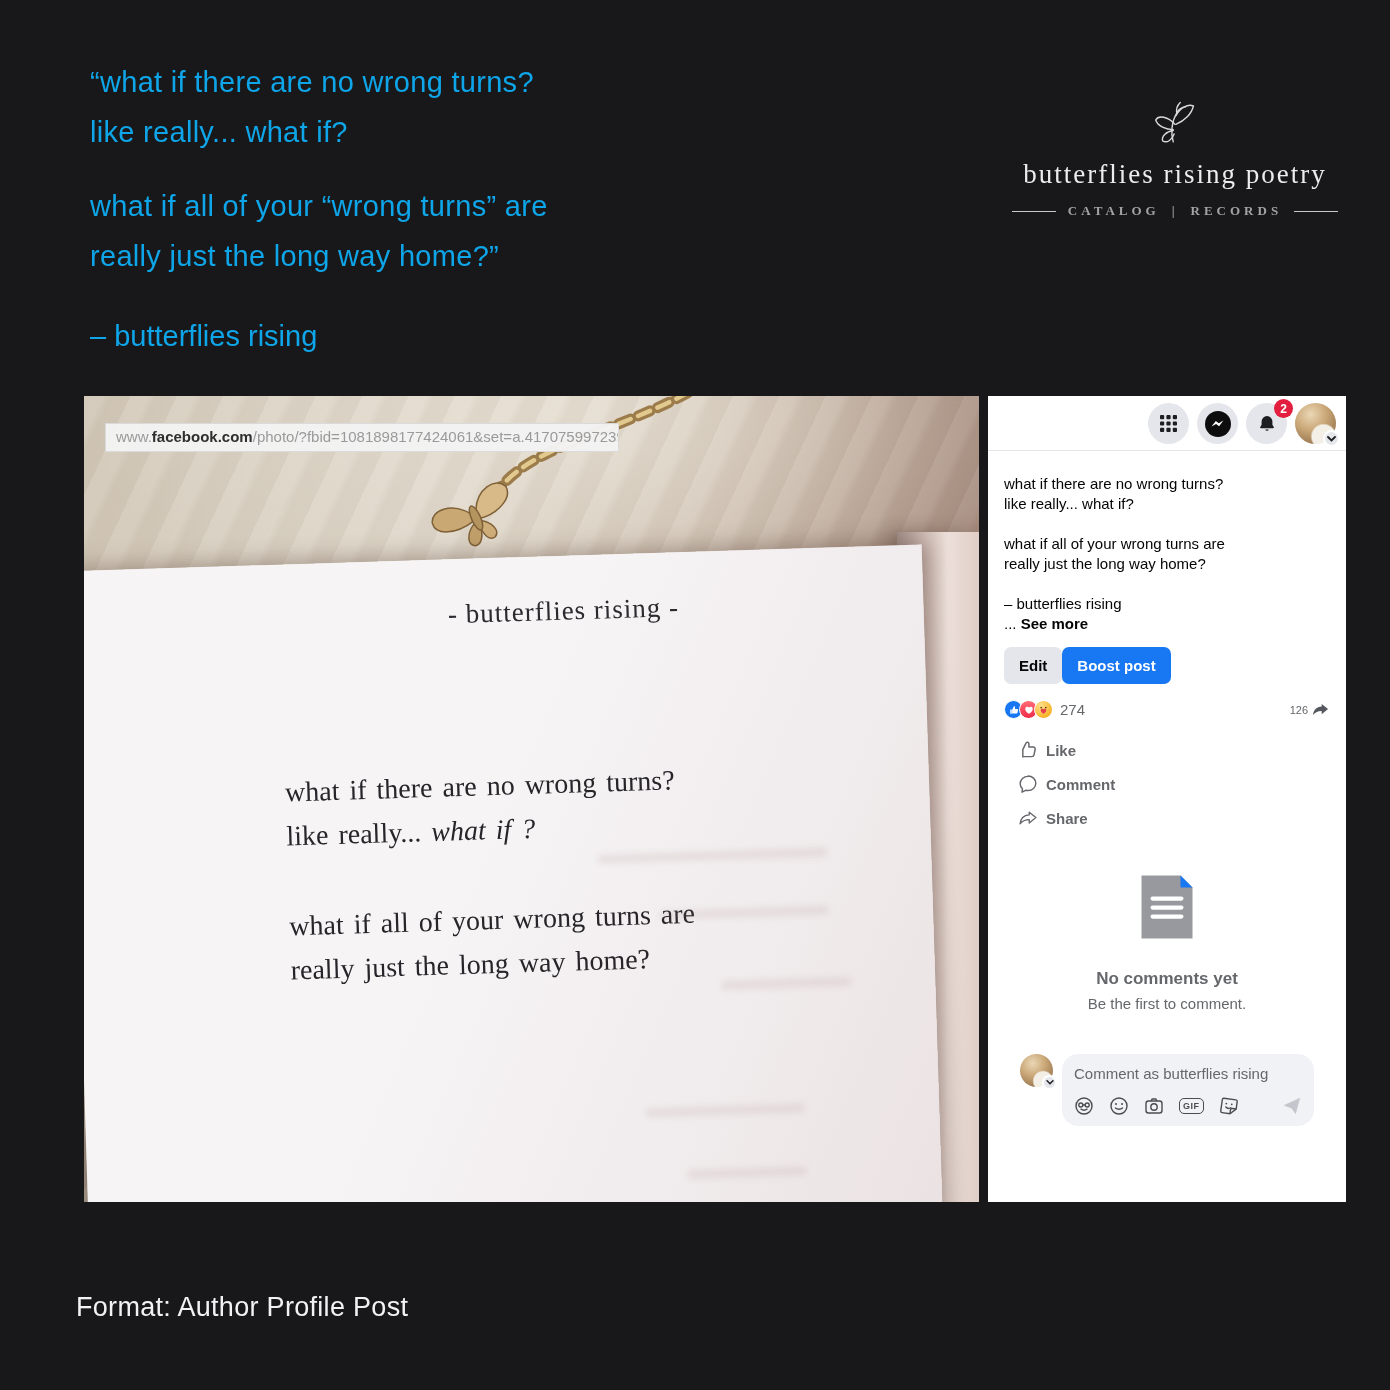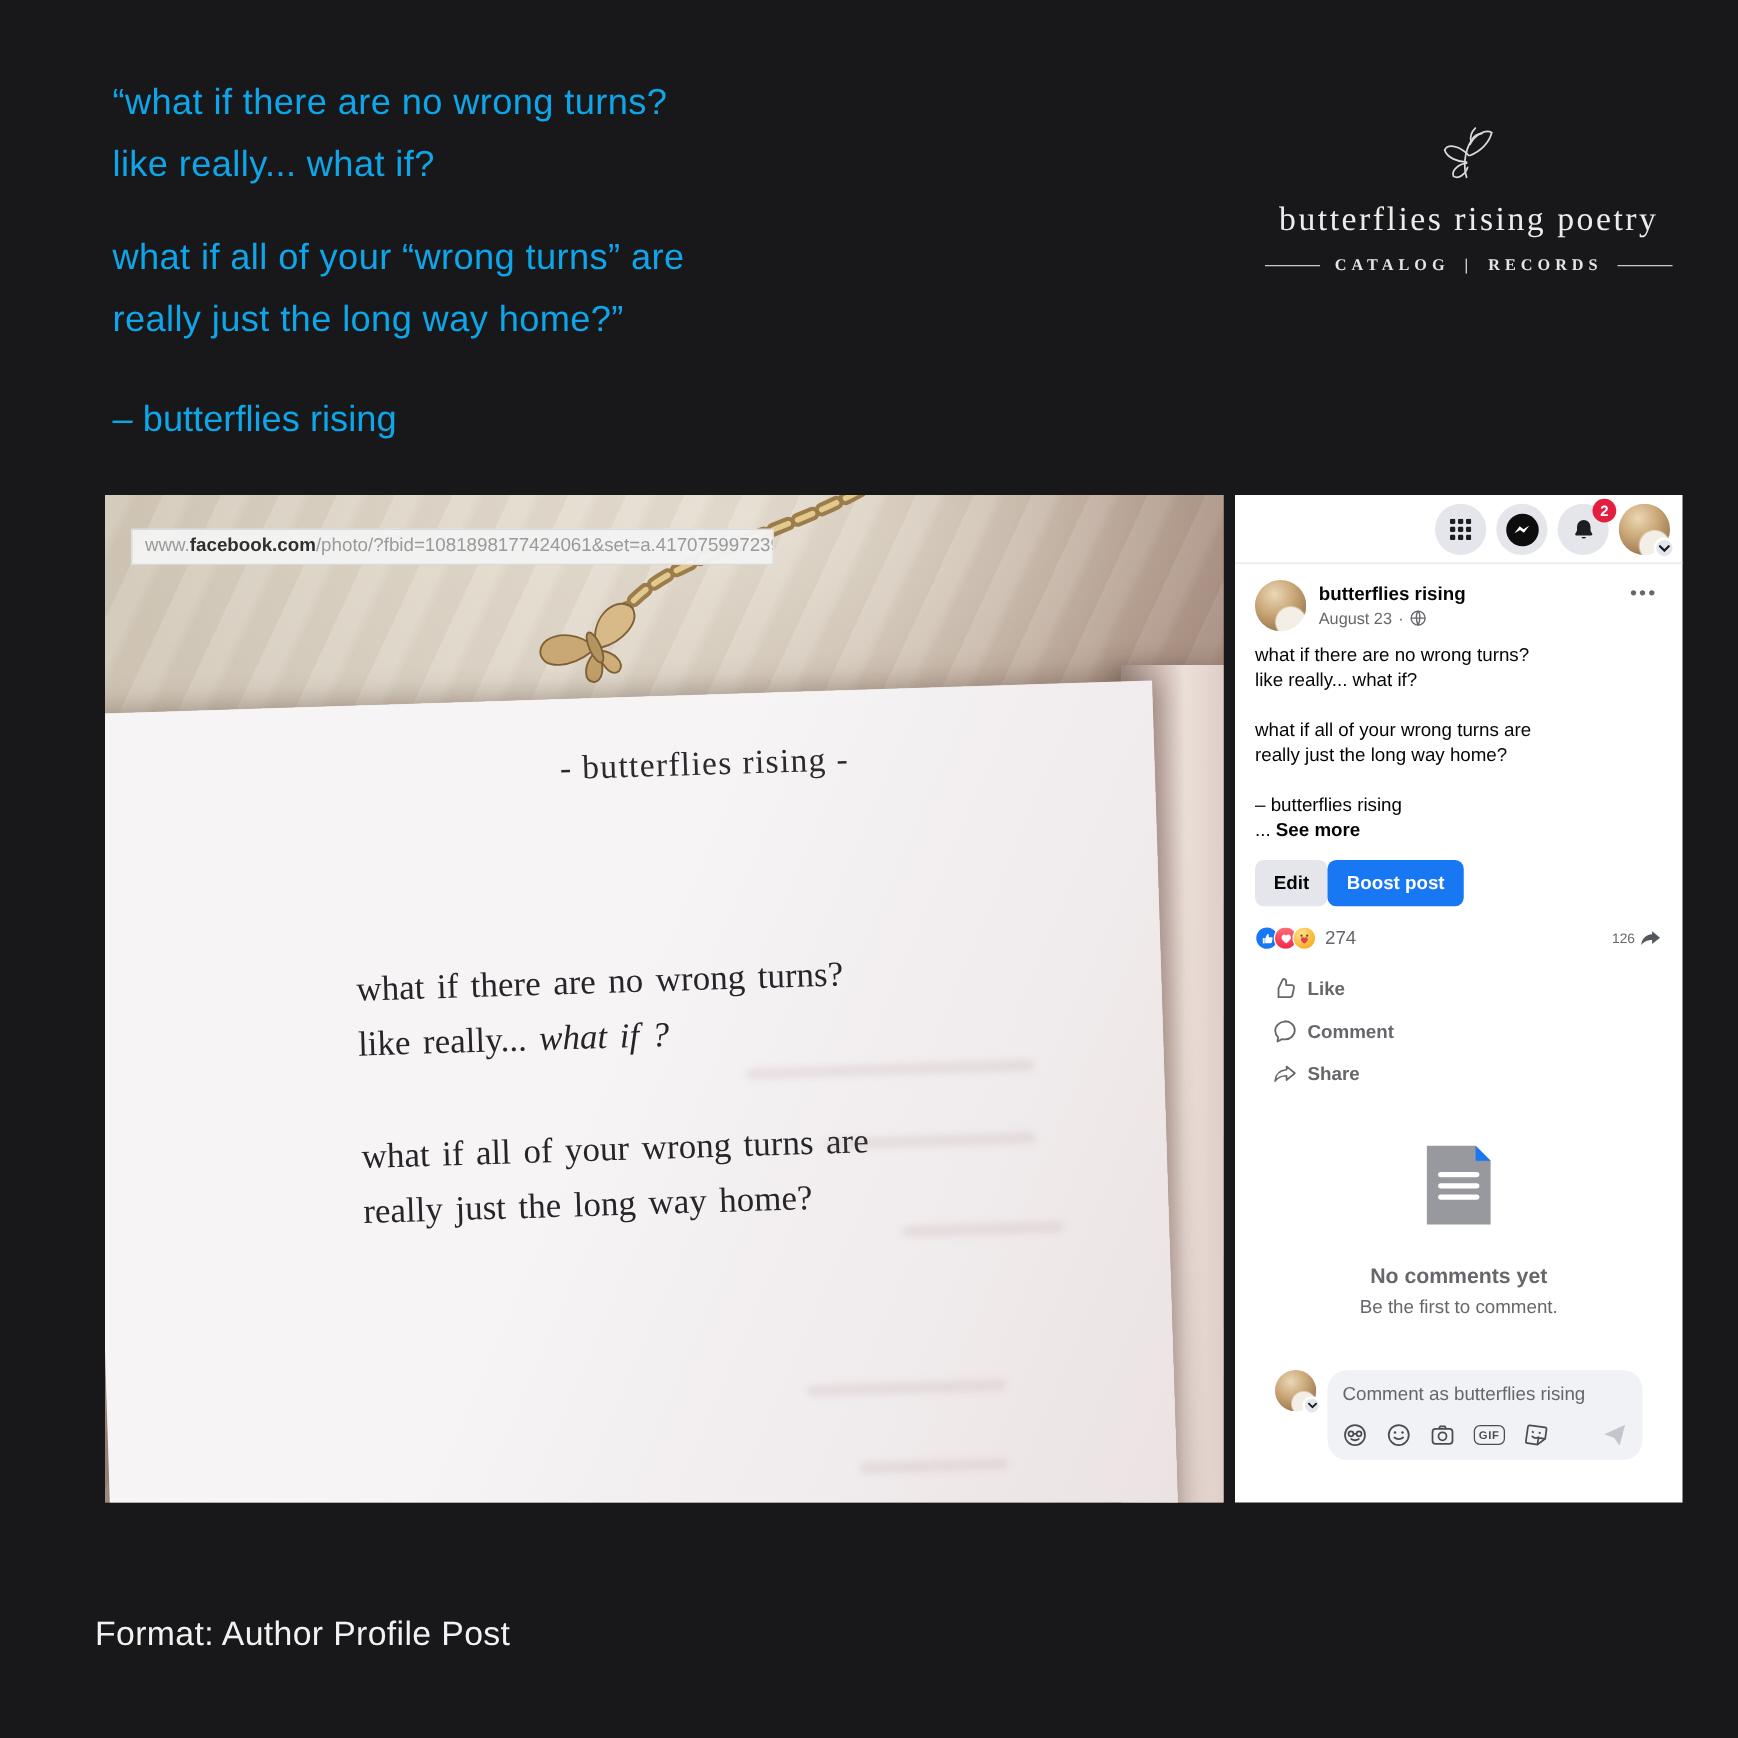--- a/index.html
+++ b/index.html
@@ -10,21 +10,21 @@
   .quote-block { position:absolute; left:90px; top:57px; color:#0ea5e9; }
   .q-line { font-size:29px; line-height:50px; letter-spacing:.3px; }
   .stanza-gap { margin-top:24px; }
   .q-attr { margin-top:30px; font-size:29px; line-height:50px; }
 
   
   .brand { position:absolute; left:1012px; top:100px; width:326px; text-align:center; }
   .brand-icon { width:56px; height:54px; }
   .brand-name { font-family:"Liberation Serif",serif; font-size:27px; letter-spacing:2px; color:#ececec; margin-top:1px; }
   .brand-tagline { display:flex; align-items:center; justify-content:center; gap:12px; margin-top:13px;
-                   font-family:"Liberation Serif",serif; font-size:13px; letter-spacing:4px; color:#e5e5e5; font-weight:700; }
+                   font-family:"Liberation Serif",serif; font-size:13px; letter-spacing:4px; color:#a3a3a3; font-weight:700; }
   .rule { width:48px; height:1px; background:#c9c9c9; }
 
   
   .photo { position:absolute; left:84px; top:396px; width:895px; height:806px; overflow:hidden;
            background:
              radial-gradient(120% 70% at 10% 96%, rgba(92,71,58,.55) 0%, rgba(92,71,58,0) 55%),
              radial-gradient(90% 55% at 55% 2%, #e6dfd2 0%, rgba(230,223,210,0) 60%),
              linear-gradient(100deg,#d2c8b8 0%,#dcd4c6 38%,#c5b5a5 60%,#a78d7e 80%,#95796d 100%); }
   .photo::before { content:""; position:absolute; inset:0;
            background:repeating-linear-gradient(115deg, rgba(255,255,255,.09) 0 16px, rgba(110,90,75,.07) 24px 42px);
@@ -208,35 +208,20 @@
     <div class="icon-btn avatar">
       <span class="chev-badge">
         <svg width="9" height="6" viewBox="0 0 9 6" fill="none" stroke="#1c1e21" stroke-width="1.8" stroke-linecap="round">
             <path d="M1 1l3.5 3.5L8 1"></path>
           </svg>
       </span>
     </div>
   </div>
 
   <div class="post">
-    <div class="post-head">
-      <div class="icon-btn avatar post-avatar"></div>
-      <div>
-        <div class="author-name">butterflies rising</div>
-        <div class="date-row">
-          <span>August 23</span>
-          <span>·</span>
-          <svg width="13" height="13" viewBox="0 0 14 14" fill="none" stroke="#65676b" stroke-width="1.2">
-            <circle cx="7" cy="7" r="6"></circle>
-              <path d="M1 7h12M7 1c2 1.8 2 8.4 0 12M7 1c-2 1.8-2 8.4 0 12"></path>
-          </svg>
-        </div>
-      </div>
-      <div class="menu-dots">•••</div>
-    </div>
 
     <div class="post-text">
       <div>what if there are no wrong turns?</div>
       <div>like really... what if?</div>
       <div class="pt-gap"></div>
       <div>what if all of your wrong turns are</div>
       <div>really just the long way home?</div>
       <div class="pt-gap"></div>
       <div>– butterflies rising</div>
       <div class="see-more-row">

